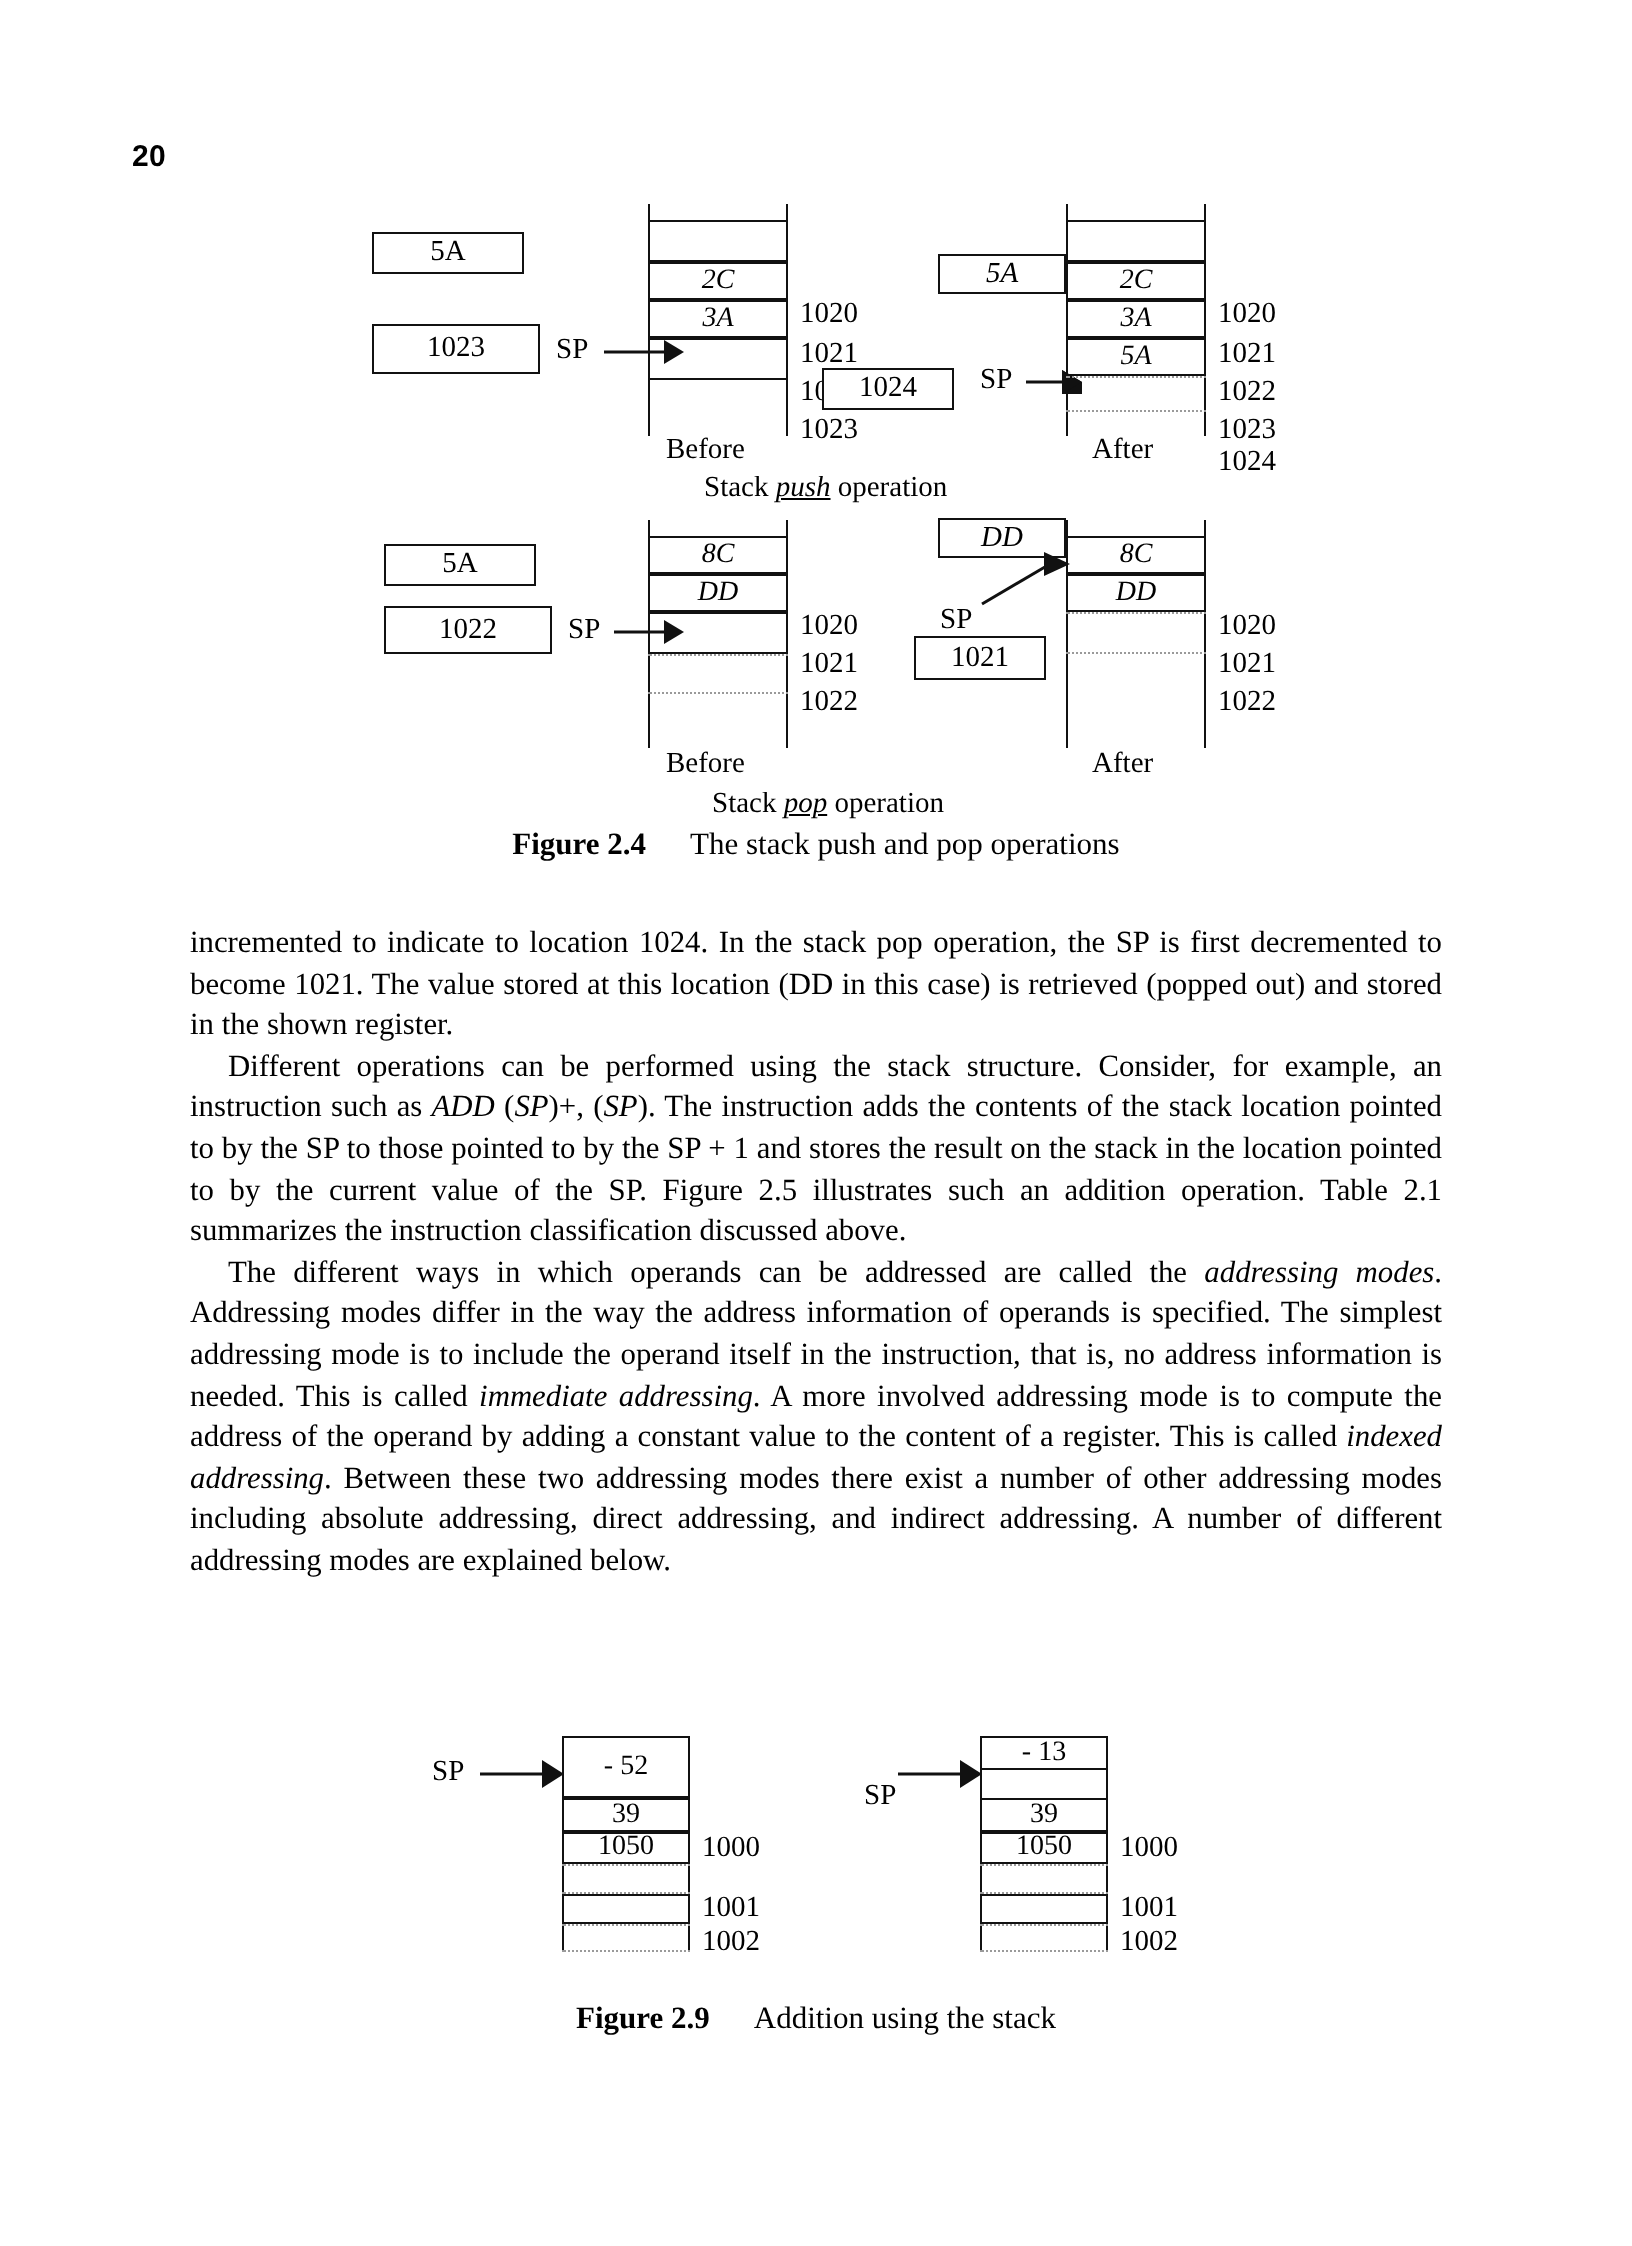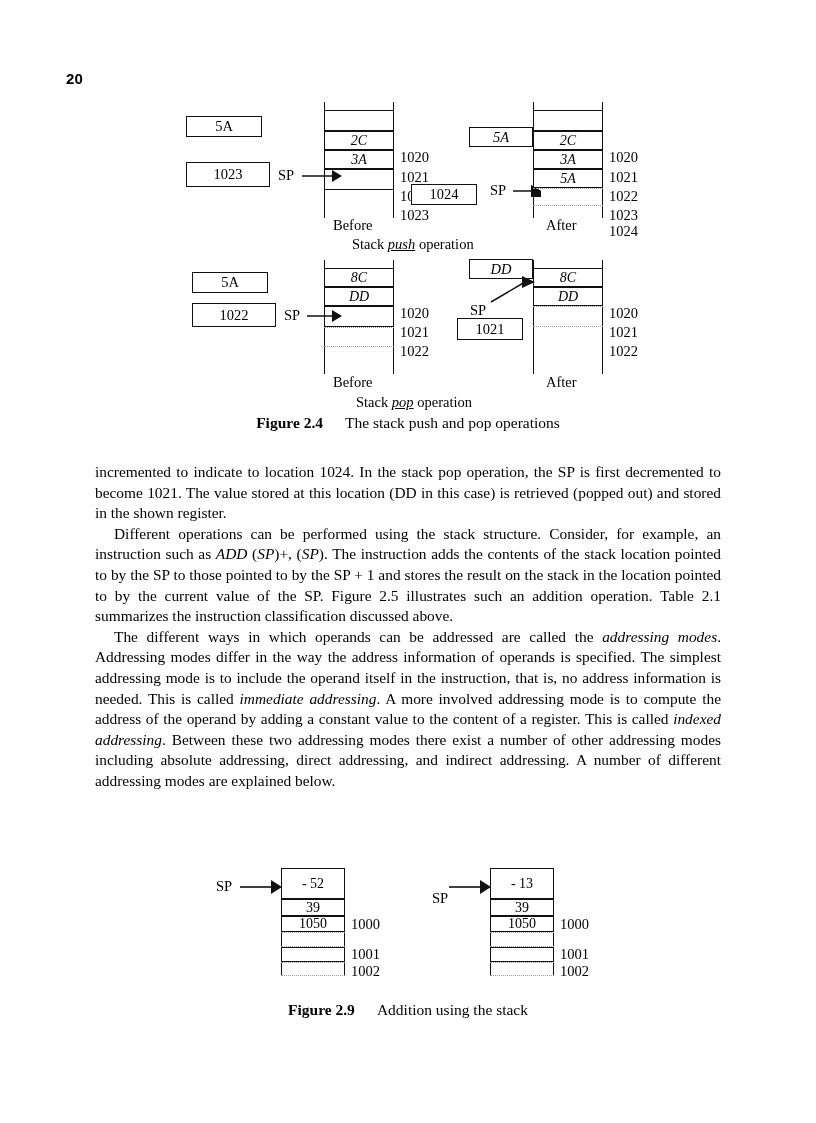--- a/index.html
+++ b/index.html
@@ -409,21 +409,21 @@
   </div>
 
   <svg class="arrow-svg" style="left:449px; top:18px;" width="42" height="18" viewBox="0 0 42 18">
     <line x1="0" y1="9" x2="31" y2="9" stroke="#111" stroke-width="1.6"></line>
     <polygon points="31,2 42,9 31,16" fill="#111"></polygon>
   </svg>
 
   <div class="stack-col" style="left:490px; top:8px; width:64px; height:107px;">
     <div class="rail left"></div>
     <div class="rail right"></div>
-    <div class="cell plain" style="top:0px; height:31px;">
+    <div class="cell plain" style="top:0px; height:17px;">
       <span>- 13</span>
     </div>
     <div class="cell plain" style="top:31px; height:17px;">
       <span>39</span>
     </div>
     <div class="cell plain" style="top:48px; height:16px;">
       <span>1050</span>
     </div>
     <div class="cell plain faint" style="top:64px; height:15px;"></div>
     <div class="cell plain" style="top:79px; height:15px;"></div>

